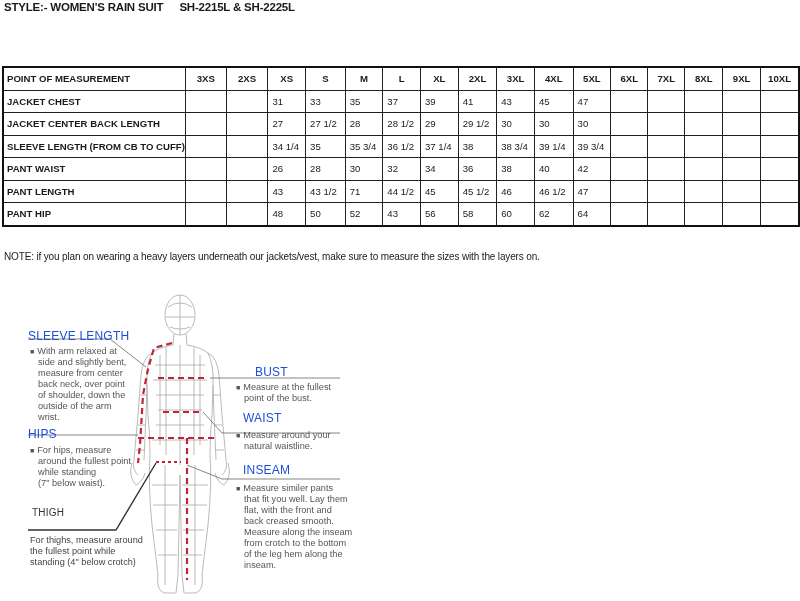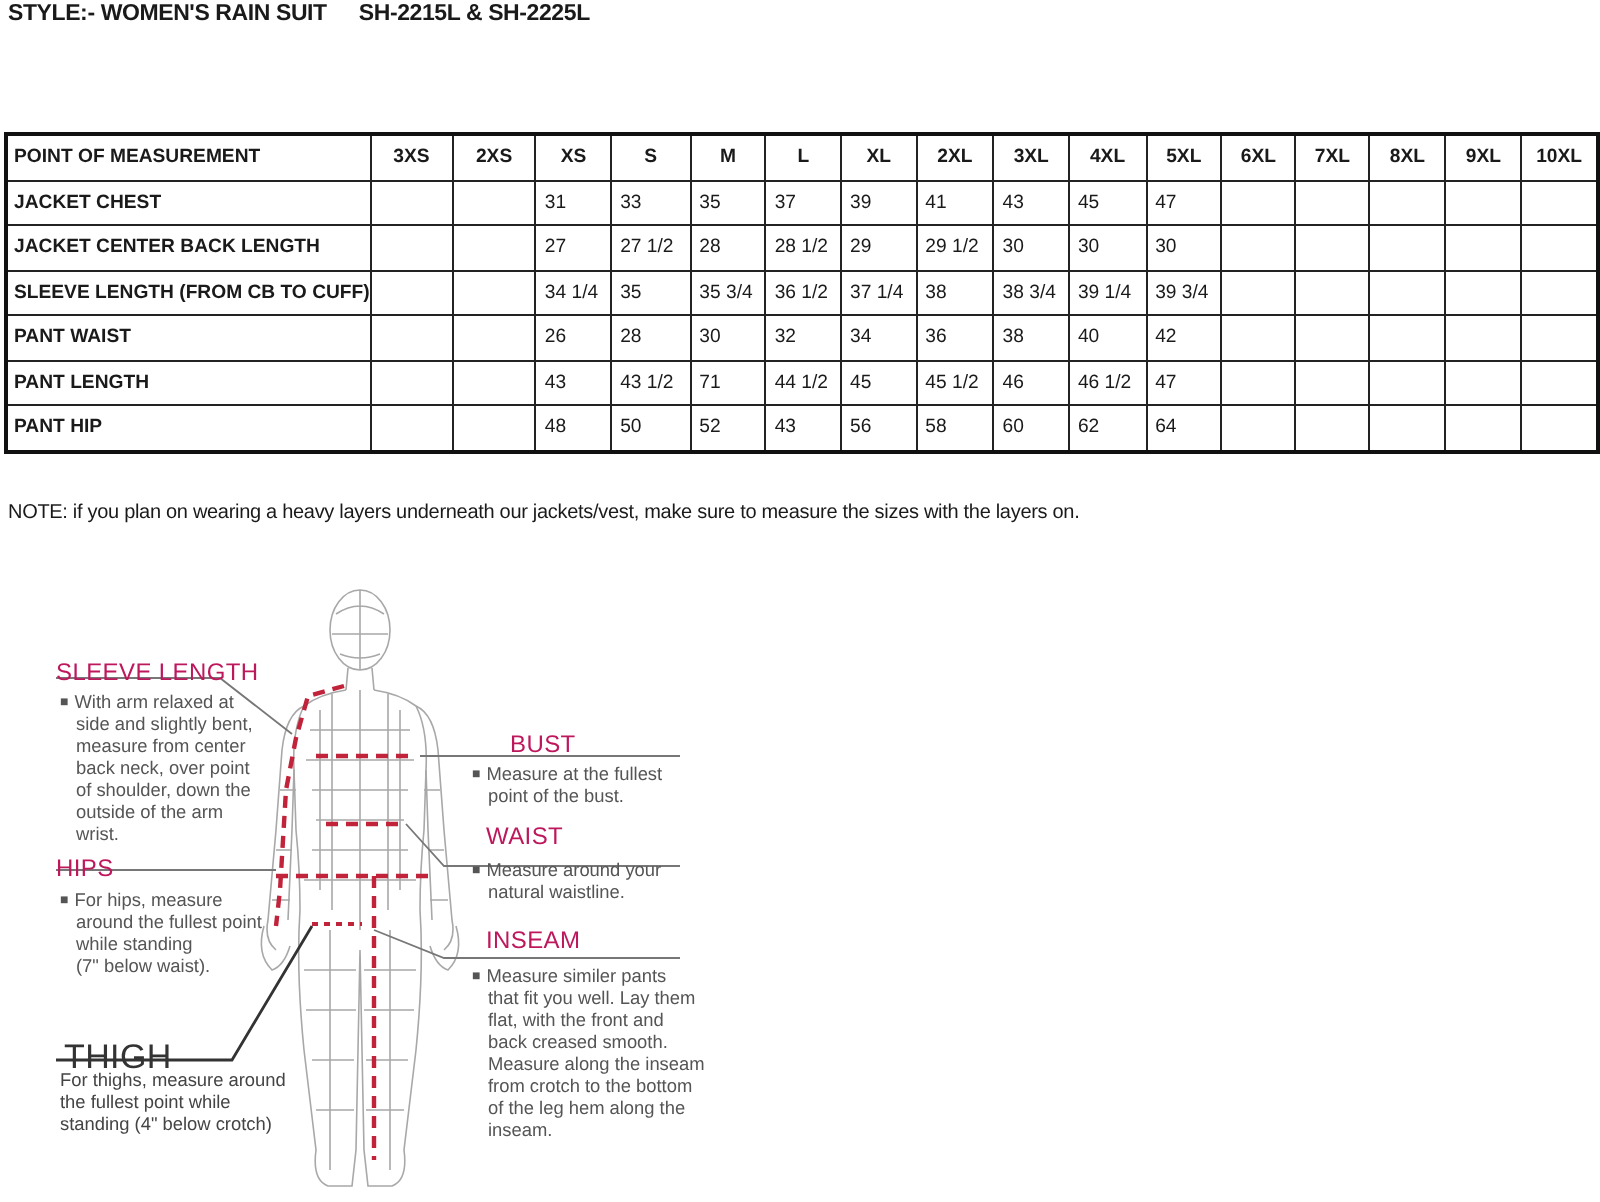--- a/index.html
+++ b/index.html
@@ -7,24 +7,24 @@
   .title { position:absolute; left:4px; top:1px; font-size:11.5px; font-weight:bold; letter-spacing:-0.2px; }
   .title .code { margin-left:16px; }
   table.chart { position:absolute; left:2px; top:66px; border-collapse:collapse; font-family:"Liberation Sans", sans-serif; font-size:9.6px; }
   table.chart td { border:1px solid #222; height:21.5px; padding:0 0 0 4px; white-space:nowrap; }
   table.chart tr.hdr td { font-weight:bold; text-align:center; padding:0; }
   table.chart tr.hdr td.first { text-align:left; padding-left:3px; }
   table.chart td.label { font-weight:bold; padding-left:3px; }
   table.chart { border:2px solid #111; }
   .note { position:absolute; left:4px; top:251px; font-size:10px; font-weight:normal; letter-spacing:-0.15px; }
   .diagram { position:absolute; left:0; top:285px; width:560px; height:316px; }
-  .dg-head { position:absolute; font-size:12px; color:#be185d; letter-spacing:0.2px; }
+  .dg-head { position:absolute; font-size:12px; color:#1d4ed8; letter-spacing:0.2px; }
   .dg-text { position:absolute; font-size:9.2px; line-height:11px; color:#555; }
   .dg-text .bullet { font-size:7px; vertical-align:middle; margin-right:3px; }
-  .thigh-head { font-size:17px; color:#333;margin-top:12px; }
+  .thigh-head { font-size:10px; color:#333; }
   .thigh-text { color:#444; }
   svg.figure { position:absolute; left:0; top:0; }
 </style>
 </head>
 <body>
 
 <div class="title">
   <span>STYLE:- WOMEN'S RAIN SUIT</span><span class="code">SH-2215L &amp; SH-2225L</span>
 </div>
 

